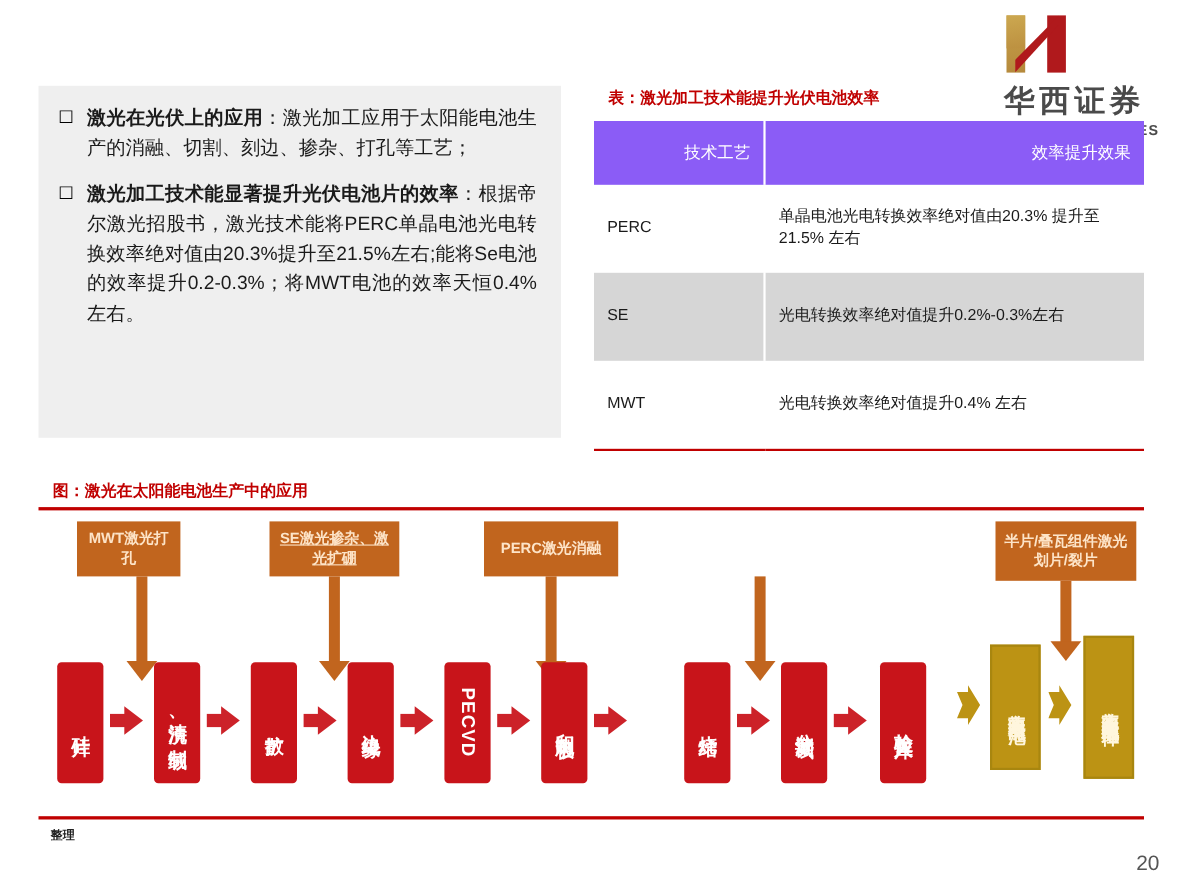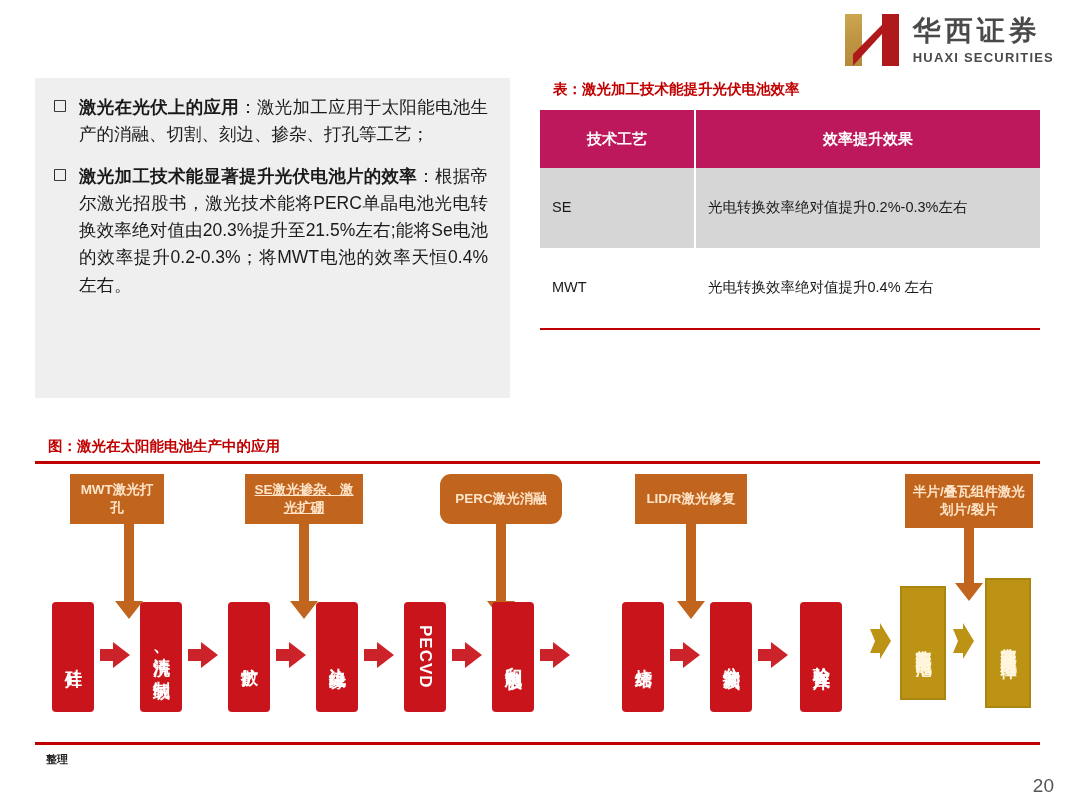--- a/index.html
+++ b/index.html
@@ -10,21 +10,21 @@
     overflow:hidden;position:relative;
   }
   .slide{position:relative;width:1080px;height:807px;}
 
   
   .slide-title{
     position:absolute;left:48px;top:18px;
     font-size:29px;font-weight:bold;color:#C00000;
     letter-spacing:.5px;white-space:nowrap;
   }
-  .logo{position:absolute;right:26px;top:14px;display:flex;align-items:center;gap:12px;}
+  .logo{position:absolute;right:26px;top:14px;display:flex;align-items:flex-start;gap:12px;flex-direction:column;}
   .logo-mark{position:relative;width:58px;height:52px;}
   .logo-mark .bar-l{
     position:absolute;left:2px;top:0;width:17px;height:52px;
     background:linear-gradient(170deg,#C9A24B 0%,#BE9442 55%,#B5893C 100%);
   }
   .logo-mark .bar-r{
     position:absolute;right:2px;top:0;width:17px;height:52px;background:#B0191C;
   }
   .logo-mark .diag{
     position:absolute;left:10px;top:0;width:40px;height:52px;
@@ -58,22 +58,22 @@
   
   .table-title{
     position:absolute;left:553px;top:80px;
     font-size:14.5px;font-weight:bold;color:#C00000;
   }
   .eff-table{
     position:absolute;left:540px;top:110px;width:500px;
     border-collapse:collapse;table-layout:fixed;
   }
   .eff-table th{
-    background:#be185d;color:#fff;font-size:15px;font-weight:bold;
-    text-align:center;padding:10px 12px;height:38px;vertical-align:middle;
+    background:#8b5cf6;color:#fff;font-size:15px;font-weight:normal;
+    text-align:right;padding:10px 12px;height:38px;vertical-align:middle;
     border-right:2px solid #ffffff;
   }
   .eff-table th:last-child{border-right:none;}
   .eff-table td{
     font-size:14.5px;color:#1a1a1a;padding:14px 12px;vertical-align:middle;
     line-height:1.35;height:52px;border-right:2px solid #ffffff;
   }
   .eff-table td:last-child{border-right:none;}
   .eff-table col.c1{width:155px;}
   .eff-table tr.alt td{background:#D6D6D6;}
@@ -175,20 +175,24 @@
         <col class="c1">
         <col>
       </colgroup>
     <thead>
       <tr>
         <th>技术工艺</th>
         <th>效率提升效果</th>
       </tr>
     </thead>
     <tbody>
+      <tr>
+        <td>PERC</td>
+        <td>单晶电池光电转换效率绝对值由20.3% 提升至 21.5% 左右</td>
+      </tr>
       <tr class="alt">
         <td>SE</td>
         <td>光电转换效率绝对值提升0.2%-0.3%左右</td>
       </tr>
       <tr class="last">
         <td>MWT</td>
         <td>光电转换效率绝对值提升0.4% 左右</td>
       </tr>
     </tbody>
   </table>
@@ -197,24 +201,23 @@
   <div class="fig-rule"></div>
 
   <div class="canvas">
 
     <div class="lbl-box" style="left:70px;top:8px;width:94px;height:50px;">MWT激光打孔</div>
     <div class="stem" style="left:124px;top:58px;height:78px;"></div>
 
     <div class="lbl-box" style="left:245px;top:8px;width:118px;height:50px;text-decoration:underline;">SE激光掺杂、激光扩硼</div>
     <div class="stem" style="left:299px;top:58px;height:78px;"></div>
 
-    <div class="lbl-box" style="left:440px;top:8px;width:122px;height:50px;border-radius:11px;">PERC激光消融</div>
+    <div class="lbl-box" style="left:440px;top:8px;width:122px;height:50px;">PERC激光消融</div>
     <div class="stem" style="left:496px;top:58px;height:78px;"></div>
 
-    <div class="lbl-box" style="left:635px;top:8px;width:112px;height:50px;">LID/R激光修复</div>
     <div class="stem" style="left:686px;top:58px;height:78px;"></div>
 
     <div class="lbl-box" style="left:905px;top:8px;width:128px;height:54px;">半片/叠瓦组件激光划片/裂片</div>
     <div class="stem" style="left:964px;top:62px;height:56px;"></div>
 
     <div class="pbox" style="left:52px;top:136px;width:42px;height:110px;">
         <span>硅片</span>
       </div>
     <div class="arw" style="left:100px;top:176px;"></div>
 

